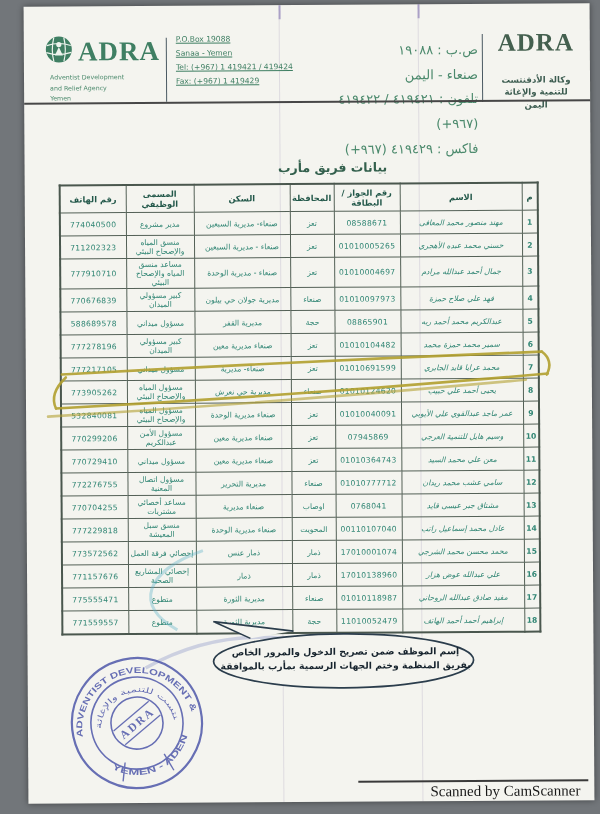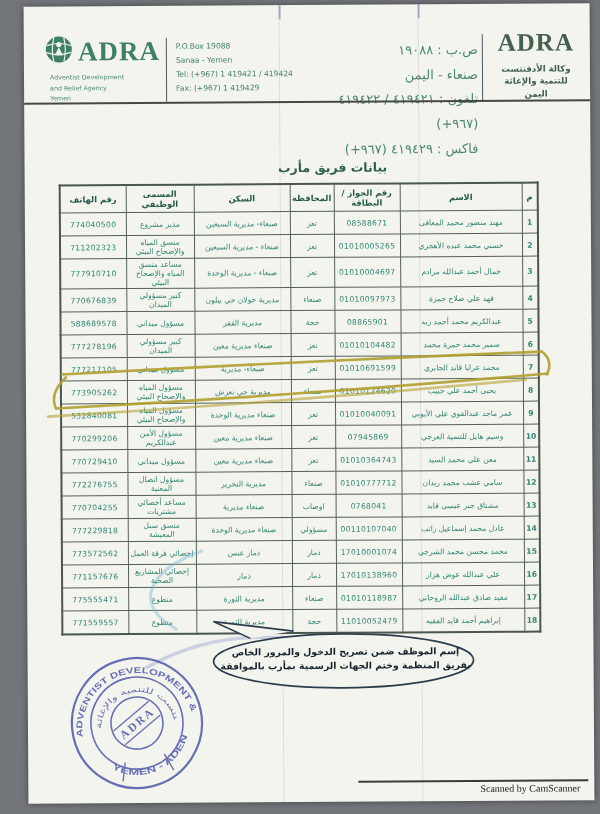--- a/index.html
+++ b/index.html
@@ -20,55 +20,55 @@
   .crease.c2{left:394px;}
   .crease-tick{position:absolute;width:2px;height:14px;background:rgba(95,75,160,.45);top:0;}
 
   
   .letterhead{position:absolute;left:0;top:14px;width:100%;height:84px;}
   .logo-left{position:absolute;left:20px;top:14px;width:130px;}
   .logo-left .row{display:flex;align-items:center;gap:4px;}
   .wordmark{font-family:"Liberation Serif", serif;font-weight:700;color:#3f7f63;font-size:27px;letter-spacing:1px;line-height:1;}
   .tagline{color:#4c8a6d;font-size:6.3px;line-height:1.7;margin-top:4px;margin-left:6px;}
   .lh-divider{position:absolute;width:1px;background:#4b5a63;}
-  .contact-en{position:absolute;left:152px;top:20px;color:#3f7f63;font-size:7.6px;line-height:1.85;white-space:nowrap;}
+  .contact-en{position:absolute;left:152px;top:13px;color:#3f7f63;font-size:7.6px;line-height:1.85;white-space:nowrap;text-decoration:underline;}
   .contact-ar{position:absolute;left:306px;top:20px;width:148px;direction:rtl;text-align:right;color:#4c8a6d;font-size:13px;line-height:1.9;}
   .logo-right{position:absolute;left:466px;top:12px;width:92px;text-align:center;}
   .wordmark-right{font-family:"Liberation Serif", serif;font-weight:600;color:#44604f;font-size:25px;letter-spacing:1px;line-height:1;}
-  .arabic-lines{direction:rtl;color:#3c5c50;font-weight:bold;font-size:8.6px;line-height:1.45;margin-top:8px;}
+  .arabic-lines{direction:rtl;color:#3c5c50;font-weight:bold;font-size:8.6px;line-height:1.45;margin-top:19px;}
   .lh-rule{position:absolute;left:0;top:96px;width:100%;height:2px;background:#474747;}
 
   
   .doc-title{position:absolute;top:155px;left:0;width:100%;text-align:center;padding-left:50px;box-sizing:border-box;
     direction:rtl;font-weight:bold;font-size:12.5px;color:#33604d;}
 
   
   table.team{position:absolute;left:34px;top:178px;width:478px;border-collapse:collapse;direction:rtl;table-layout:fixed;}
   table.team th, table.team td{border:1px solid #546157;padding:1px 2px;vertical-align:middle;overflow:hidden;}
   table.team th{color:#23584a;font-weight:bold;font-size:8.3px;height:24px;direction:rtl;}
   table.team td{color:#2f8573;font-size:7.6px;height:20px;text-align:center;direction:rtl;}
   table.team{border:2px solid #4a574e;}
-  td.c-name{text-align:right;padding-right:3px;}
+  td.c-name{text-align:right;padding-right:3px;font-style:italic;}
   td.c-id, td.c-phone{direction:ltr;text-align:left;padding-left:5px;font-size:8.2px;letter-spacing:.3px;}
   td.c-num{font-size:8.4px;font-weight:bold;}
 
   
   .overlay{position:absolute;left:0;top:0;pointer-events:none;}
 
   
   .callout{position:absolute;left:178px;top:615px;width:280px;height:80px;}
   .callout-text{position:absolute;left:0;top:25px;width:100%;text-align:center;direction:rtl;
     font-size:9.3px;font-weight:bold;color:#17242e;line-height:1.55;}
 
   
   .stamp{position:absolute;left:39px;top:647px;width:140px;height:140px;transform:rotate(-12deg);opacity:.85;}
 
   
   .scan-edge{position:absolute;left:330px;top:776px;width:230px;height:2px;background:#3a3a3a;}
-  .camscanner{position:absolute;right:14px;top:779px;font-family:"Liberation Serif", serif;font-size:10px;color:#181818;}
+  .camscanner{position:absolute;right:14px;top:779px;font-family:"Liberation Serif", serif;font-size:15px;color:#181818;}
 </style>
 </head>
 <body>
 
 <div class="page">
 
   <div class="crease c1"></div>
   <div class="crease c2"></div>
   <div class="crease-tick" style="left:255px;"></div>
   <div class="crease-tick" style="left:394px;"></div>
@@ -262,21 +262,21 @@
       <td class="c-id">0768041</td>
       <td class="c-gov">اوصاب</td>
       <td class="c-res">صنعاء مديرية</td>
       <td class="c-job">مساعد أخصائي مشتريات</td>
       <td class="c-phone">770704255</td>
     </tr>
         <tr>
       <td class="c-num">14</td>
       <td class="c-name">عادل محمد إسماعيل راتب</td>
       <td class="c-id">00110107040</td>
-      <td class="c-gov">مسؤولي</td>
+      <td class="c-gov">المحويت</td>
       <td class="c-res">صنعاء مديرية الوحدة</td>
       <td class="c-job">منسق سبل المعيشة</td>
       <td class="c-phone">777229818</td>
     </tr>
         <tr>
       <td class="c-num">15</td>
       <td class="c-name">محمد محسن محمد الشرجي</td>
       <td class="c-id">17010001074</td>
       <td class="c-gov">ذمار</td>
       <td class="c-res">ذمار عنس</td>
@@ -296,21 +296,21 @@
       <td class="c-num">17</td>
       <td class="c-name">مفيد صادق عبدالله الروحاني</td>
       <td class="c-id">01010118987</td>
       <td class="c-gov">صنعاء</td>
       <td class="c-res">مديرية الثورة</td>
       <td class="c-job">متطوع</td>
       <td class="c-phone">775555471</td>
     </tr>
         <tr>
       <td class="c-num">18</td>
-      <td class="c-name">إبراهيم أحمد قايد الفقيه</td>
+      <td class="c-name">إبراهيم أحمد أحمد الهاتف</td>
       <td class="c-id">11010052479</td>
       <td class="c-gov">حجة</td>
       <td class="c-res">مديرية الثورة</td>
       <td class="c-job">متطوع</td>
       <td class="c-phone">771559557</td>
     </tr>
       </tbody>
   </table>
 
   <svg class="overlay" width="566" height="797">

